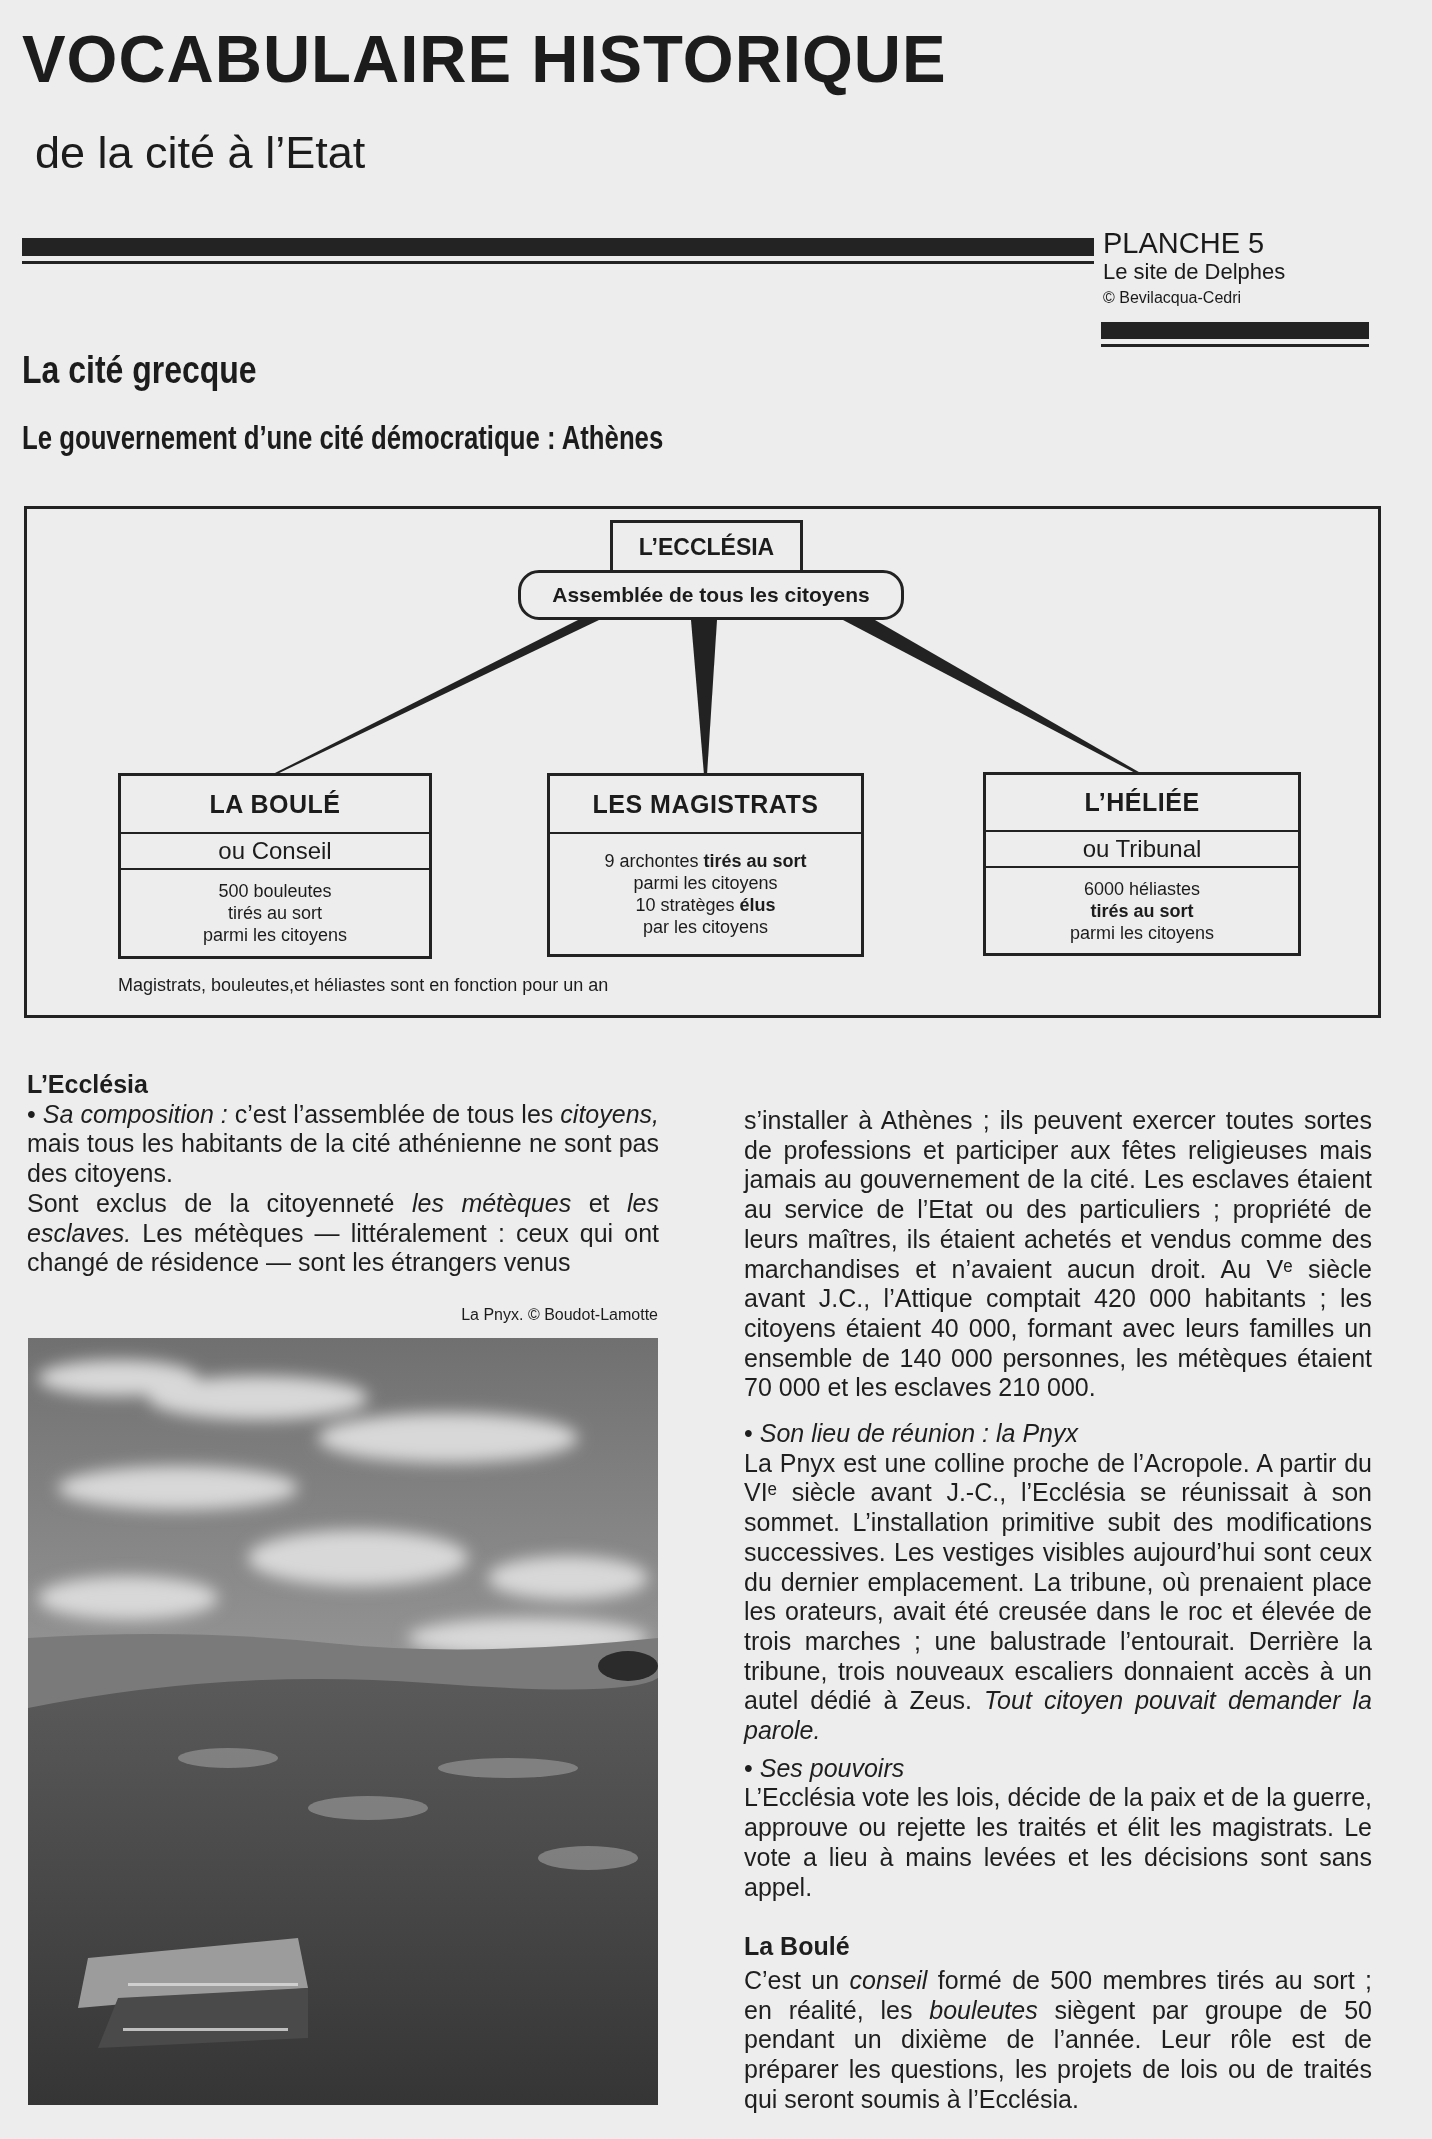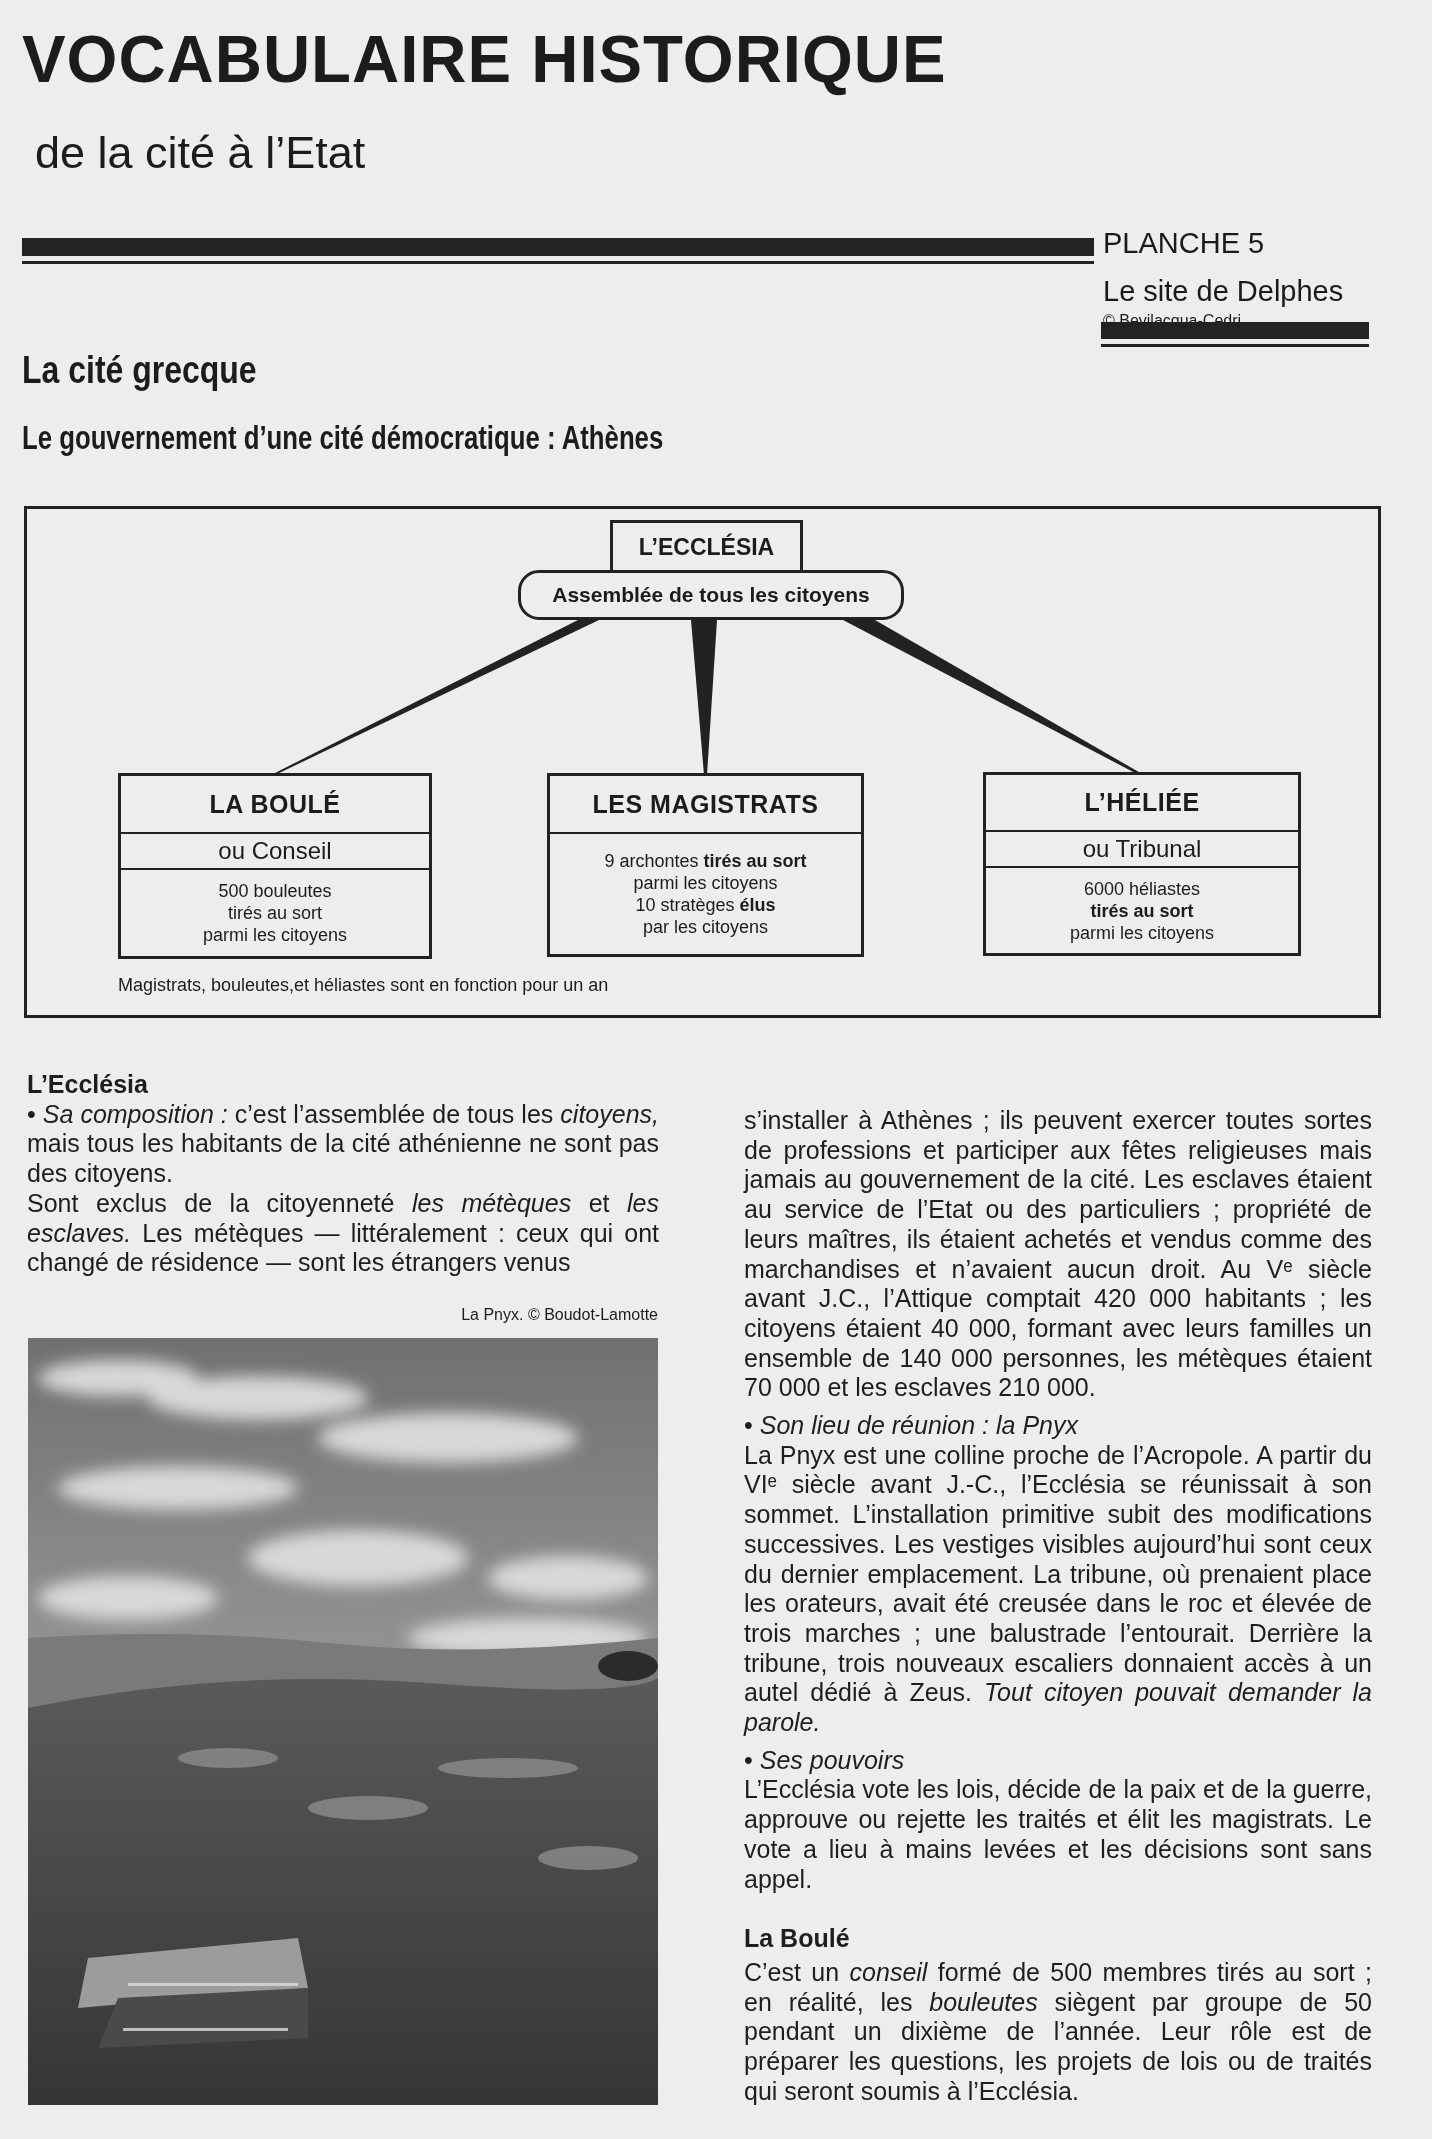--- a/index.html
+++ b/index.html
@@ -20,21 +20,21 @@
     line-height: 1;
   }
   .subtitle {
     left: 35px; top: 130px; margin: 0;
     font-weight: 400; font-size: 45px; line-height: 1;
   }
   .bar-thick { background: #232323; }
   .bar-thin { background: #232323; }
 
   .planche { left: 1103px; top: 228px; font-size: 29px; line-height: 1.05; color: #1a1a1a; }
-  .planche .sub { font-size: 29px; margin-top: 18px; }
+  .planche .sub { font-size: 22px; margin-top: 2px; }
   .planche .credit { font-size: 16px; margin-top: 6px; }
 
   .section-title {
     left: 22px; top: 350px; margin: 0;
     font-family: "Liberation Sans", sans-serif; font-weight: 700;
     font-size: 39px; line-height: 1;
     transform: scaleX(0.82); transform-origin: left top;
   }
   .section-sub {
     left: 22px; top: 421px; margin: 0;
@@ -177,20 +177,20 @@
       <ellipse cx="480" cy="430" rx="70" ry="10"></ellipse>
       <ellipse cx="560" cy="520" rx="50" ry="12"></ellipse>
       <ellipse cx="200" cy="420" rx="50" ry="10"></ellipse>
     </g>
     <ellipse cx="600" cy="328" rx="30" ry="15" fill="#2b2b2b"></ellipse>
   </svg>
 </div>
 
 <div class="abs col-text right-col">
   <p>s’installer à Athènes ; ils peuvent exercer toutes sortes de professions et participer aux fêtes religieuses mais jamais au gouvernement de la cité. Les esclaves étaient au service de l’Etat ou des particuliers ; propriété de leurs maîtres, ils étaient achetés et vendus comme des marchandises et n’avaient aucun droit. Au Vᵉ siècle avant J.C., l’Attique comptait 420 000 habitants ; les citoyens étaient 40 000, formant avec leurs familles un ensemble de 140 000 personnes, les métèques étaient 70 000 et les esclaves 210 000.</p>
-  <p style="margin-top:8px;">• <i>Son lieu de réunion : la Pnyx</i></p>
+  <p style="margin-top:16px;">• <i>Son lieu de réunion : la Pnyx</i></p>
   <p><span>La Pnyx est une colline proche de l’Acropole. A partir du VIᵉ siècle avant J.-C., l’Ecclésia se réunissait à son sommet. L’installation primitive subit des modifications successives. Les vestiges visibles aujourd’hui sont ceux du dernier emplacement. La tribune, où prenaient place les orateurs, avait été creusée dans le roc et élevée de trois marches ; une balustrade l’entourait. Derrière la tribune, trois nouveaux escaliers donnaient accès à un autel dédié à Zeus. </span><i>Tout citoyen pouvait demander la parole.</i></p>
   <p style="margin-top:8px;">• <i>Ses pouvoirs</i></p>
   <p>L’Ecclésia vote les lois, décide de la paix et de la guerre, approuve ou rejette les traités et élit les magistrats. Le vote a lieu à mains levées et les décisions sont sans appel.</p>
   <div class="gap"></div>
   <p class="h" style="margin-bottom:4px;">La Boulé</p>
   <p><span>C’est un </span><i>conseil</i><span> formé de 500 membres tirés au sort ; en réalité, les </span><i>bouleutes</i><span> siègent par groupe de 50 pendant un dixième de l’année. Leur rôle est de préparer les questions, les projets de lois ou de traités qui seront soumis à l’Ecclésia.</span></p>
 </div>
 
 </body></html>

